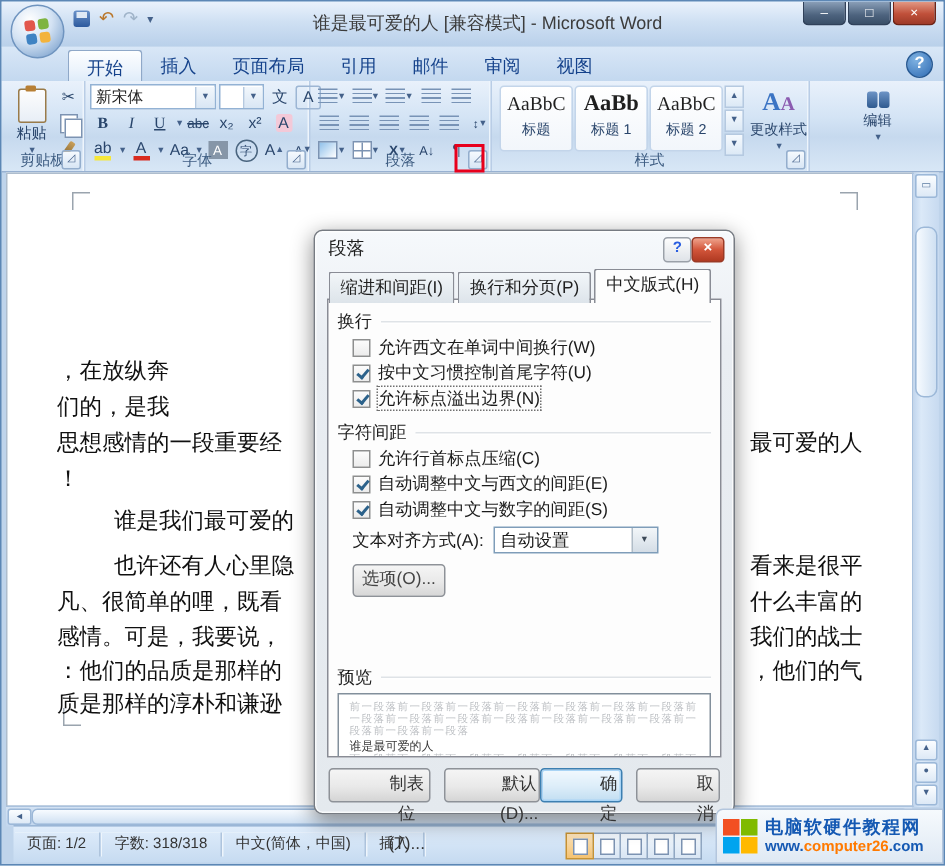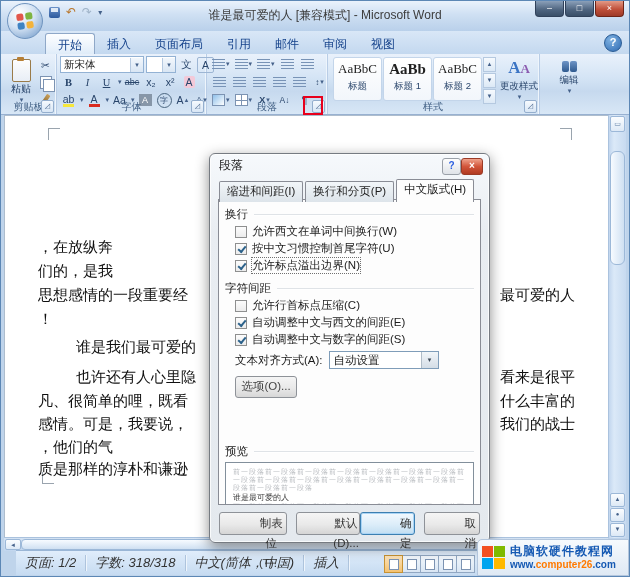--- a/index.html
+++ b/index.html
@@ -85,21 +85,21 @@
   
   .vscroll{position:absolute;right:3px;top:114px;bottom:38px;width:17px;background:linear-gradient(to right,#c2d6ee,#dbe9f8 30%,#c7daf0);border-left:1px solid #aac2de;z-index:20;}
   .vs-top{position:absolute;top:1px;left:1px;right:1px;height:14px;background:linear-gradient(#fbfdff,#dde9f6);border:1px solid #9cb8d8;border-radius:2px;font-size:7px;color:#5d7da3;text-align:center;line-height:13px;}
   .vs-thumb{position:absolute;top:36px;left:1px;right:1px;height:112px;background:linear-gradient(to right,#f7fbff,#cfe0f2);border:1px solid #9cb8d8;border-radius:6px;}
   .vs-bot{position:absolute;bottom:1px;left:1px;right:1px;display:flex;flex-direction:column;gap:1px;}
   .vs-bot span{height:12px;background:linear-gradient(#fbfdff,#dde9f6);border:1px solid #9cb8d8;border-radius:2px;font-size:6px;color:#44618a;text-align:center;line-height:11px;}
   .hscroll{position:absolute;left:3px;right:21px;bottom:25px;height:13px;background:linear-gradient(#d3e2f3,#c2d6ee);border-top:1px solid #aac2de;z-index:18;}
   .hs-left{position:absolute;left:1px;top:1px;width:14px;bottom:1px;background:linear-gradient(#fbfdff,#dde9f6);border:1px solid #9cb8d8;border-radius:2px;font-size:6px;color:#44618a;text-align:center;line-height:10px;}
   .hs-thumb{position:absolute;left:17px;top:1px;right:2px;bottom:1px;background:linear-gradient(#f7fbff,#cfe0f2);border:1px solid #9cb8d8;border-radius:4px;}
   
-  .statusbar{position:absolute;left:15px;right:1px;bottom:1px;height:24px;background:linear-gradient(#e0edfb,#c6dbf1);border-top:1px solid #9ab6d6;display:flex;align-items:center;font-size:13px;color:#333;z-index:19;font-style:italic;}
+  .statusbar{position:absolute;left:8px;right:1px;bottom:1px;height:24px;background:linear-gradient(#e0edfb,#c6dbf1);border-top:1px solid #9ab6d6;display:flex;align-items:center;font-size:10px;color:#333;z-index:19;}
   .sseg{padding:0 9px;border-right:1px solid #aec4dd;box-shadow:1px 0 0 #eef5fc;height:16px;line-height:16px;}
   .viewbtns{position:absolute;left:368px;top:4px;display:flex;}
   .vbtn{width:17px;height:16px;border:1px solid #91a7c2;border-left:none;background:linear-gradient(#f2f7fc,#d9e6f4);display:flex;align-items:center;justify-content:center;}
   .vbtn:first-child{border-left:1px solid #c79233;border-color:#c79233;background:linear-gradient(#fbe3bb,#f4c271);}
   .vbtn i{display:block;width:8px;height:9px;background:#fff;border:1px solid #7c93b2;}
   
   .dialog{position:absolute;left:208px;top:152px;width:281px;height:390px;background:linear-gradient(#f6f9fc,#e9edf2 20%,#e4e9ee);border:1px solid #767b82;border-radius:6px;box-shadow:0 4px 14px rgba(0,0,0,.45),inset 0 0 0 1px rgba(255,255,255,.75);z-index:40;box-sizing:border-box;}
   .dlg-title{height:24px;line-height:23px;padding-left:9px;font-size:12px;color:#1e1e1e;}
   .dlg-help{position:absolute;right:28px;top:4px;width:17px;height:15px;border:1px solid #9aa0a8;border-radius:3px;background:linear-gradient(#fdfdfd,#dfe3e8);color:#2a5ee0;font-weight:bold;font-size:10px;text-align:center;line-height:14px;}
   .dlg-close{position:absolute;right:6px;top:4px;width:20px;height:15px;border:1px solid #9b3a26;border-radius:3px;background:linear-gradient(#efa28b,#d2553a 50%,#b03a22);color:#fff;font-size:10px;font-weight:bold;text-align:center;line-height:14px;}
@@ -345,21 +345,21 @@
       <div class="bigbtn" style="left:172px;width:38px;">
         <span class="aa-ic"><span>A</span><b>A</b></span>
         <span>更改样式</span>
         <span class="dd">▾</span>
       </div>
       <div class="rg-label">样式</div>
       <span class="launcher">◿</span>
     </div>
 
     <div class="rgroup" style="left:539px;width:90px;border-right:none;">
-      <div class="bigbtn" style="left:8px;width:40px;text-align:center;">
+      <div class="bigbtn" style="left:24px;width:40px;text-align:center;">
         <span class="binoc">
             <i></i>
             <i></i>
           </span>
         <span>编辑</span>
         <span class="dd">▾</span>
       </div>
     </div>
   </div>
 
@@ -393,20 +393,21 @@
       </div>
     <div class="docline" style="top:276px;">
         <span class="fl">凡、很简单的哩，既看</span>
         <span class="fr">什么丰富的</span>
       </div>
     <div class="docline" style="top:299px;">
         <span class="fl">感情。可是，我要说，</span>
         <span class="fr">我们的战士</span>
       </div>
     <div class="docline" style="top:322px;">
+        <span class="fl">：他们的品质是那样的</span>
         <span class="fr">，他们的气</span>
       </div>
     <div class="docline" style="top:344px;">
         <span class="fl">质是那样的淳朴和谦逊</span>
         <span class="fr"></span>
       </div>
   </div>
 
   <div class="vscroll">
     <span class="vs-top">▭</span>

